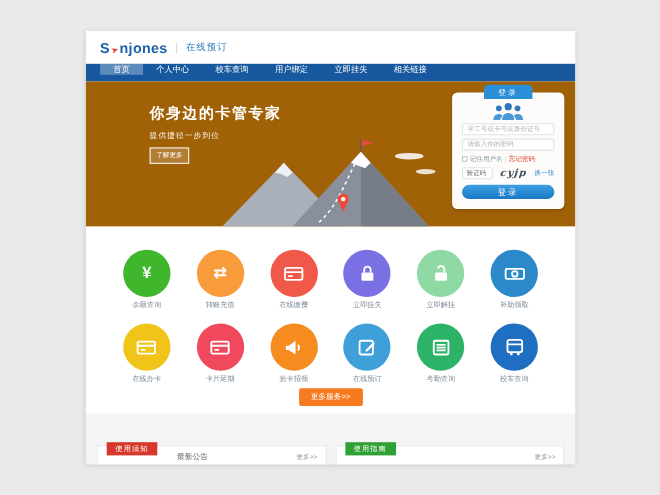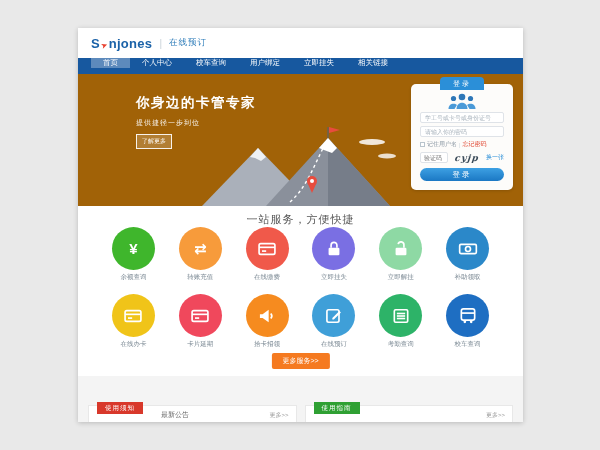--- a/index.html
+++ b/index.html
@@ -153,21 +153,20 @@
       <div class="captcha-row">
         <input class="captcha-input" type="text" placeholder="验证码" style="">
         <span class="captcha-code">cyjp</span>
         <span class="refresh-link">换一张</span>
       </div>
       <button class="login-submit">登录</button>
     </div>
   </div>
 
   <div class="services">
-    <div class="section-title">一站服务，方便快捷</div>
     <div class="services-grid">
 
       <div class="service-item">
         <div class="service-circle" style="background-color: rgb(63, 182, 44);">
           <span class="svc-glyph">¥</span>
         </div>
         <span class="service-label">余额查询</span>
       </div>
 
       <div class="service-item">

